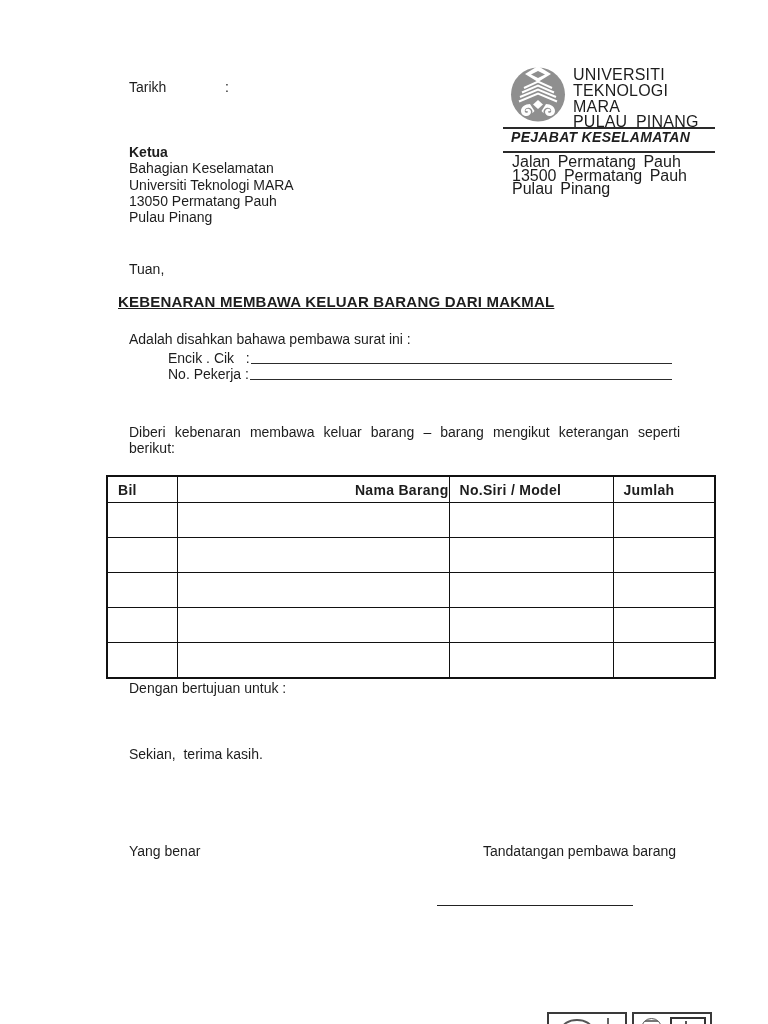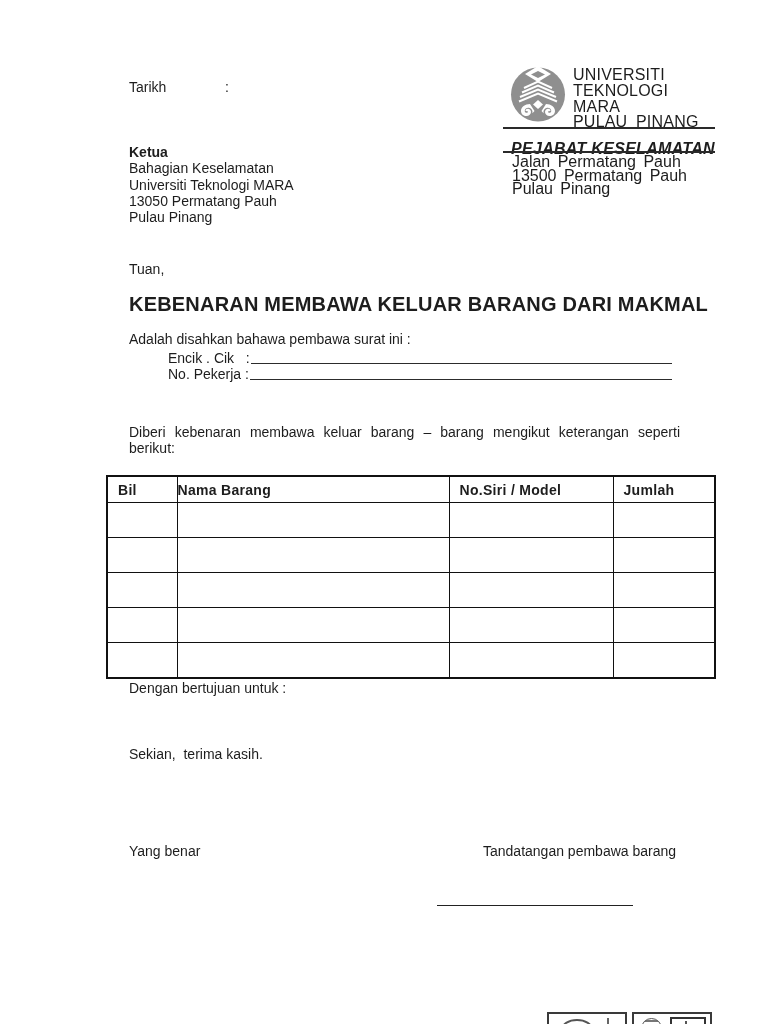--- a/index.html
+++ b/index.html
@@ -17,47 +17,47 @@
   .date-line .lbl { width:96px; }
 
   
   .letterhead { left:503px; top:63px; width:212px; }
   .lh-logo { position:absolute; left:7px; top:0; width:56px; height:61px; }
   .lh-uni { position:absolute; left:70px; top:4px; font-weight:normal; font-size:16px;
             line-height:15.8px; word-spacing:4px; letter-spacing:0.2px; }
   .lh-rule { position:absolute; left:0; width:212px; border-top:2px solid #2a2a2a; }
   .rule1 { top:64px; } .rule2 { top:88px; }
   .lh-office { position:absolute; left:8px; top:66px; font-weight:bold; font-style:italic;
-               font-size:16px; letter-spacing:0.3px; white-space:nowrap;margin-top:11px; }
+               font-size:14px; letter-spacing:0.3px; white-space:nowrap; }
   .lh-addr { position:absolute; left:9px; top:92px; font-size:16px; line-height:13.6px;
              word-spacing:3px; }
 
   
   .recipient { left:129px; top:144px; line-height:16.3px; }
 
   .salutation { left:129px; top:261px; }
-  .subject { left:129px; top:293px; font-weight:bold; font-size:20px; letter-spacing:0.2px; }
+  .subject { left:118px; top:293px; font-weight:bold; font-size:15px; letter-spacing:0.2px;text-decoration:underline; }
 
   
   .fields-block { left:129px; top:331px; width:543px; line-height:16px; }
   .intro { margin-bottom:3px; }
   .field-row { display:flex; height:16px;margin-left:39px; }
   .field-label { white-space:pre; }
   .field-line { flex:1; border-bottom:1.5px solid #2c2c2c; margin-bottom:2px; margin-left:1px; }
 
   .permission { left:129px; top:424px; width:551px; line-height:16px; text-align:justify; }
 
   
   .items-table { left:106px; top:475px; }
   table { border-collapse:collapse; table-layout:fixed; width:608px; }
   table, th, td { border:1.8px solid #111; }
   table { border-width:2.5px; }
   th { height:25px; font-size:14px; font-weight:bold; letter-spacing:0.3px; padding:0 0 0 10px;
        text-align:left; vertical-align:middle; }
-  th.center { text-align:left; padding:0; }
+  th.center { text-align:right; padding:0; }
   td { height:32px; }
 
   .purpose { left:129px; top:680px; }
   .closing { left:129px; top:746px; white-space:pre-wrap; }
   .motto { left:129px; top:791px; font-weight:bold; font-style:italic; word-spacing:5px; }
 
   .sign-left { left:129px; top:843px; }
   .sign-right { left:483px; top:843px; }
   .sig-line { left:437px; top:905px; width:196px; border-top:1.5px solid #222; height:0; }
   .signatory { left:129px; top:912px; line-height:16px; }

